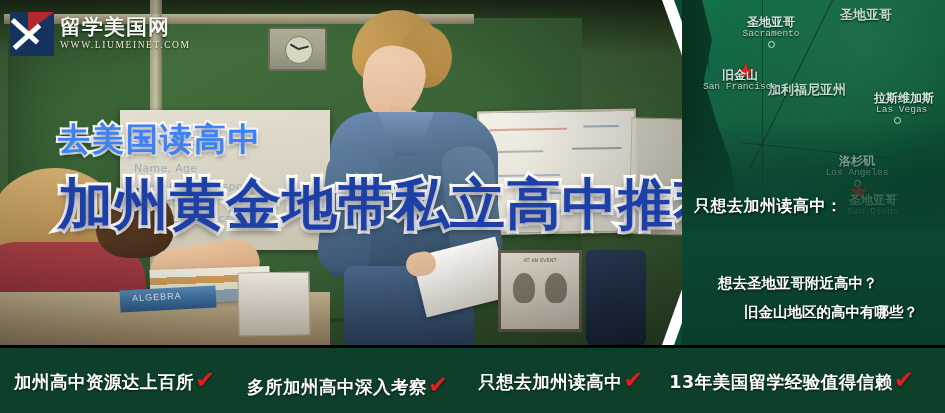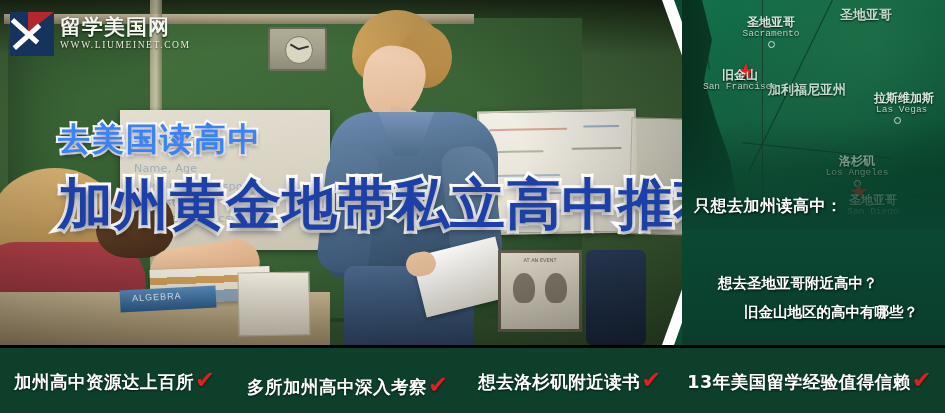--- a/index.html
+++ b/index.html
@@ -487,21 +487,21 @@
   <div class="bottombar">
     <div class="feat" style="margin-left:14px;">
       <span class="feat-txt">加州高中资源达上百所</span>
       <span class="tick">✔</span>
     </div>
     <div class="feat" style="margin-left:32px;margin-top:9px;">
       <span class="feat-txt">多所加州高中深入考察</span>
       <span class="tick">✔</span>
     </div>
     <div class="feat" style="margin-left:30px;">
-      <span class="feat-txt">想去洛杉矶附近读书</span>
+      <span class="feat-txt">只想去加州读高中</span>
       <span class="tick">✔</span>
     </div>
     <div class="feat" style="margin-left:26px;">
       <span class="feat-txt">13年美国留学经验值得信赖</span>
       <span class="tick">✔</span>
     </div>
   </div>
 
 </div>
 

